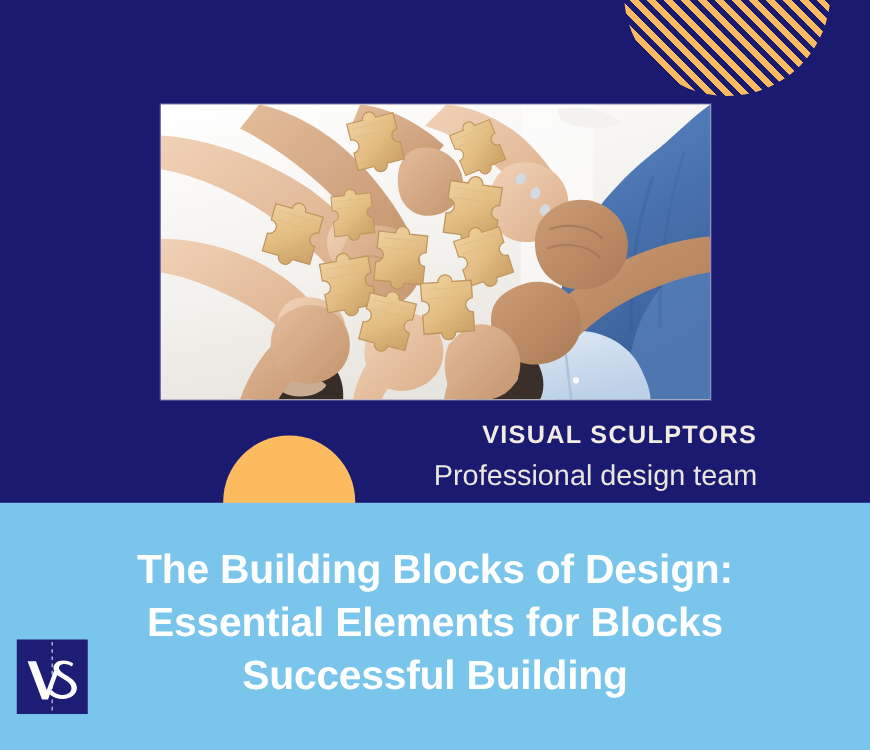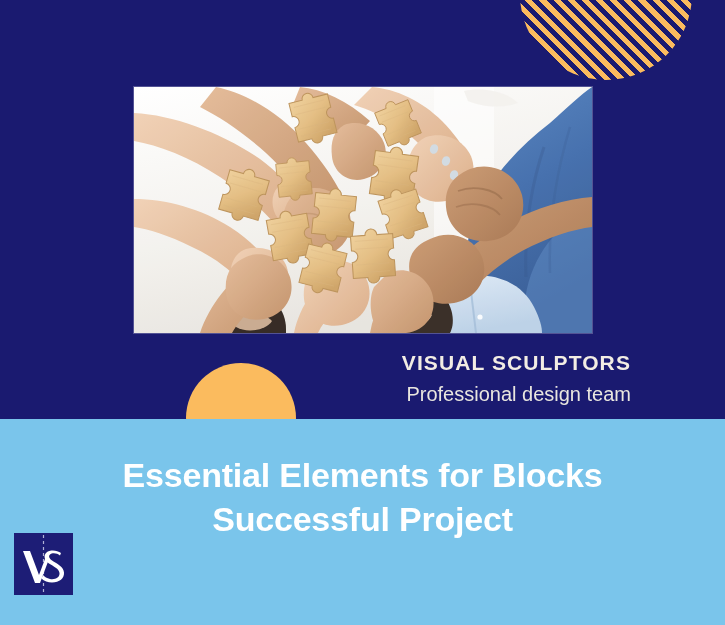--- a/index.html
+++ b/index.html
@@ -76,21 +76,21 @@
   }
   .brand-name {
     font-size: 21px;
     font-weight: bold;
     letter-spacing: 1.1px;
     color: #f2ede4;
     line-height: 1.25;
     white-space: nowrap;
   }
   .brand-tagline {
-    font-size: 20px;
+    font-size: 24px;
     font-weight: normal;
     color: #e9e6df;
     line-height: 1.45;
     margin-top: 4px;
     white-space: nowrap;
   }
 
   
   .badge-circle {
     position: absolute;
@@ -299,22 +299,23 @@
         <rect x="8" y="74" width="5" height="24"></rect>
         <rect x="16" y="70" width="5" height="28"></rect>
         <rect x="24" y="78" width="5" height="20"></rect>
       </g>
     </svg>
   </div>
 
   <div class="blue-band">
 
     <div class="headline">
+      <span class="hl-line">The Building Blocks of Design:</span>
       <span class="hl-line">Essential Elements for Blocks</span>
-      <span class="hl-line">Successful Project</span>
+      <span class="hl-line">Successful Building</span>
     </div>
 
     <div class="vs-mark">
       <svg viewBox="0 0 59 62">
         <rect x="0" y="0" width="59" height="62" fill="#1d1d76"></rect>
         <line x1="29.5" y1="2" x2="29.5" y2="60" stroke="#c9cbe6" stroke-width="1.2" stroke-dasharray="3 3" opacity="0.85"></line>
         <g fill="#ffffff">
           <path d="M9 18 L16 18 L25 42 L31 26 L35 26 L26 50 L21 50 Z"></path>
           <path d="M47 20 C43 17 36 16.5 32.5 19.5 C29 22.5 30.5 27.5 35 30.5 C39.5 33.5 45 35.5 45.5 40 C46 44.5 41 47 36 46 C33 45.4 30.5 43.8 29 42 L27.5 45.6 C30 48 34 49.6 38 49.6 C45.5 49.6 50.5 45.4 50 39.6 C49.5 34 44 31.4 39.5 28.6 C35.5 26.2 34 23.6 36 21.6 C38 19.6 43 20 46 22.4 Z"></path>
         </g>

